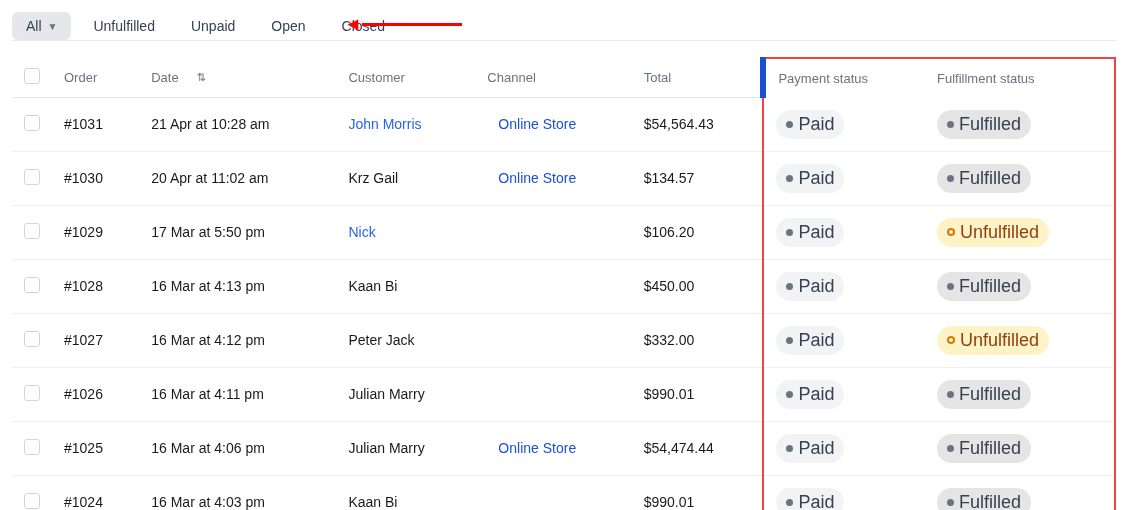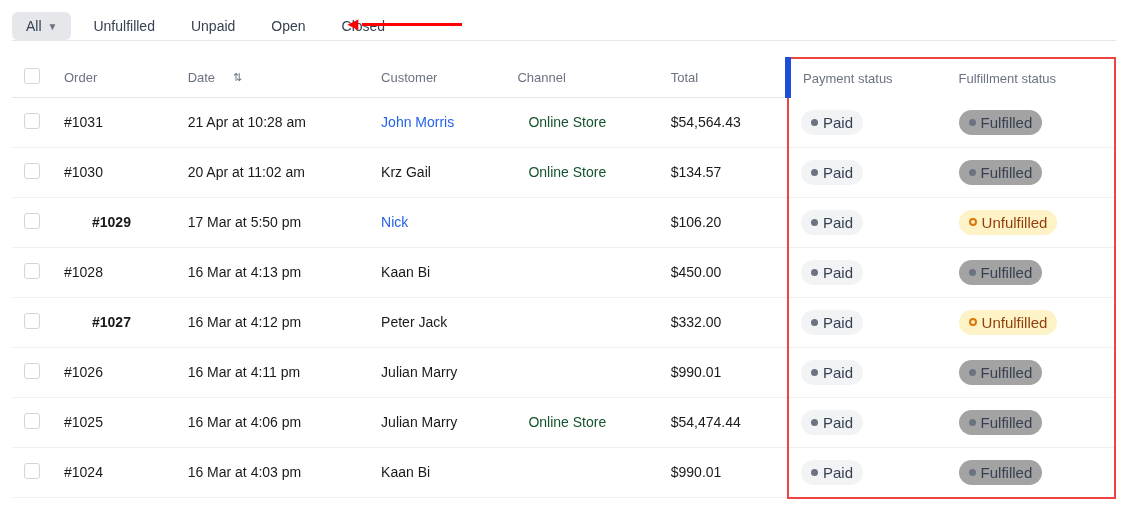--- a/index.html
+++ b/index.html
@@ -66,52 +66,52 @@
       width: 16px;
       height: 16px;
       border: 1.5px solid #d1d5db;
       border-radius: 3px;
       display: inline-block;
       cursor: pointer;
     }
     .cb-cell { width: 40px; }
 
     
-    .order-bold { font-weight: 700; margin-left: 28px; }
+    .order-bold { font-weight: 400; }
 
     
     .customer-link { color: #2563eb; text-decoration: none; }
 
     
-    .channel-link { color: #14532d; text-decoration: none; margin-left: 11px; }
+    .channel-link { color: #1d4ed8; text-decoration: none; margin-left: 11px; }
 
     
     .badge {
       display: inline-flex;
       align-items: center;
       gap: 5px;
       padding: 4px 10px;
       border-radius: 20px;
-      font-size: 15px;
+      font-size: 18px;
       font-weight: 500;
     }
     .badge-dot {
       width: 7px;
       height: 7px;
       border-radius: 50%;
       flex-shrink: 0;
     }
     .badge-paid {
       background: #f1f3f5;
       color: #374151;
     }
     .badge-paid .badge-dot { background: #6b7280; }
 
     .badge-fulfilled {
-      background: #a3a3a3;
+      background: #e5e5e5;
       color: #374151;
     }
     .badge-fulfilled .badge-dot { background: #6b7280; }
 
     .badge-unfulfilled {
       background: #fef3c7;
       color: #92400e;
     }
     .badge-unfulfilled .badge-dot {
       background: transparent;

